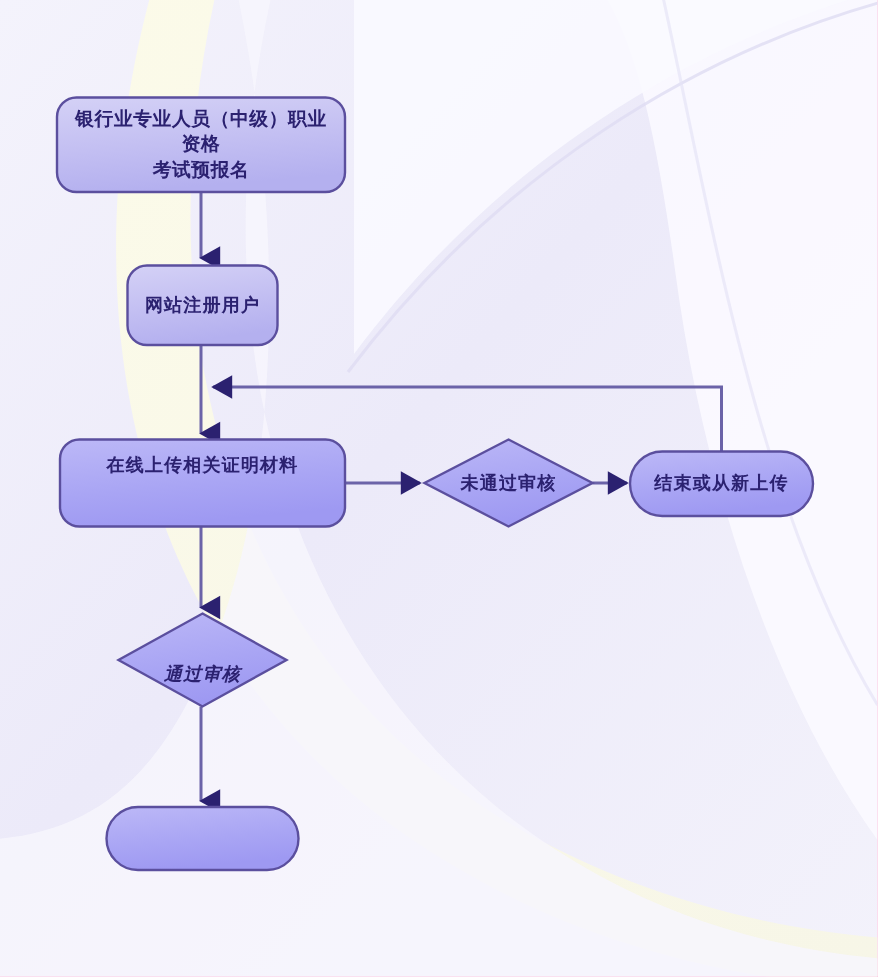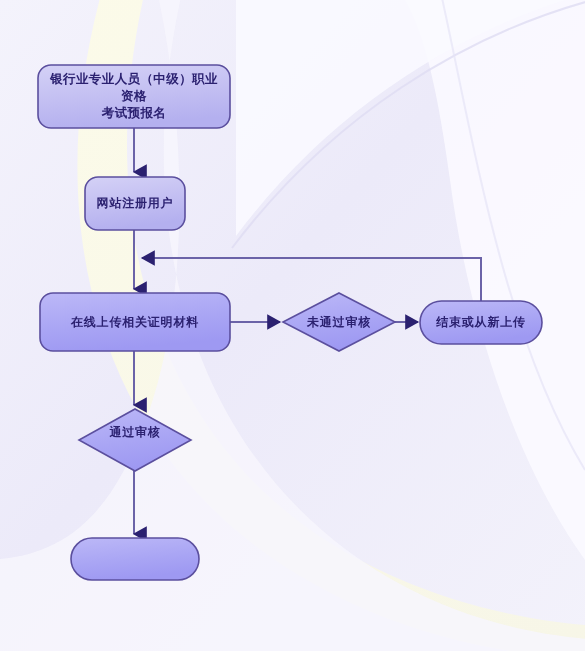--- a/index.html
+++ b/index.html
@@ -128,22 +128,22 @@
     <polygon points="135,409 191,440 135,471 79,440" fill="url(#boxGradB)" stroke="#5b4f9e" stroke-width="1.6"></polygon>
 
     <rect x="71" y="538" width="128" height="42" rx="21" ry="21" fill="url(#boxGradB)" stroke="#5b4f9e" stroke-width="1.6"></rect>
   </svg>
 
   <div class="node-label" style="left:44px; top:65px; width:180px; height:63px;">银行业专业人员（中级）职业资格
 考试预报名</div>
 
   <div class="node-label label-sm" style="left:85px; top:177px; width:100px; height:53px;text-align:center;">网站注册用户</div>
 
-  <div class="node-label label-sm" style="left:40px; top:293px; width:190px; height:58px;">在线上传相关证明材料</div>
+  <div class="node-label label-sm" style="left:40px; top:281px; width:190px; height:58px;">在线上传相关证明材料</div>
 
   <div class="node-label label-sm" style="left:420px; top:301px; width:122px; height:43px;">结束或从新上传</div>
 
   <div class="node-label label-sm" style="left:283px; top:293px; width:112px; height:58px;">未通过审核</div>
 
-  <div class="node-label label-sm" style="left:79px; top:401px; width:112px; height:62px;">通过审核</div>
+  <div class="node-label label-sm" style="left:79px; top:418px; width:112px; height:62px;font-style:italic;">通过审核</div>
 
 
 </div>
 
 </body></html>

